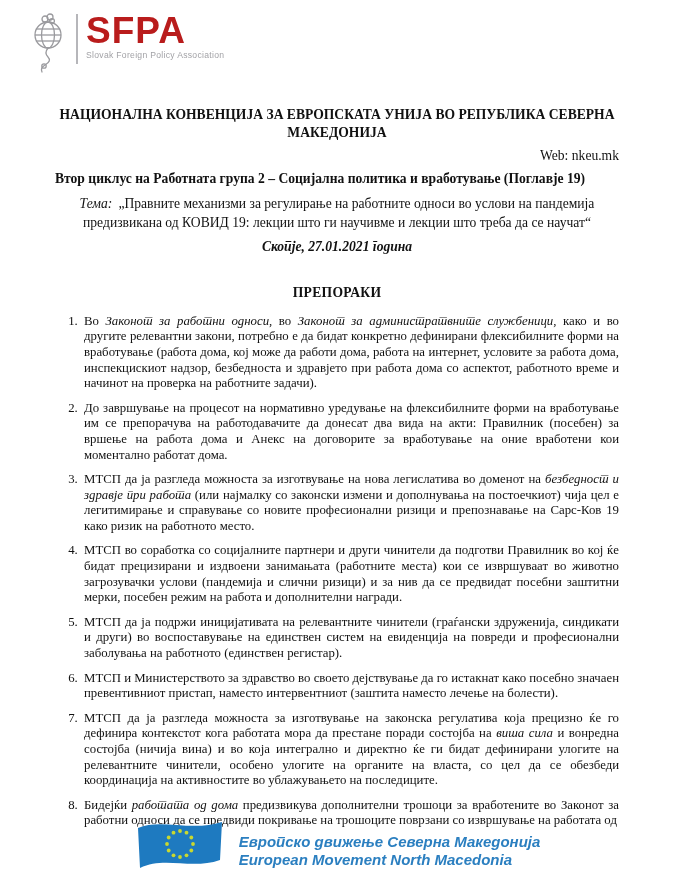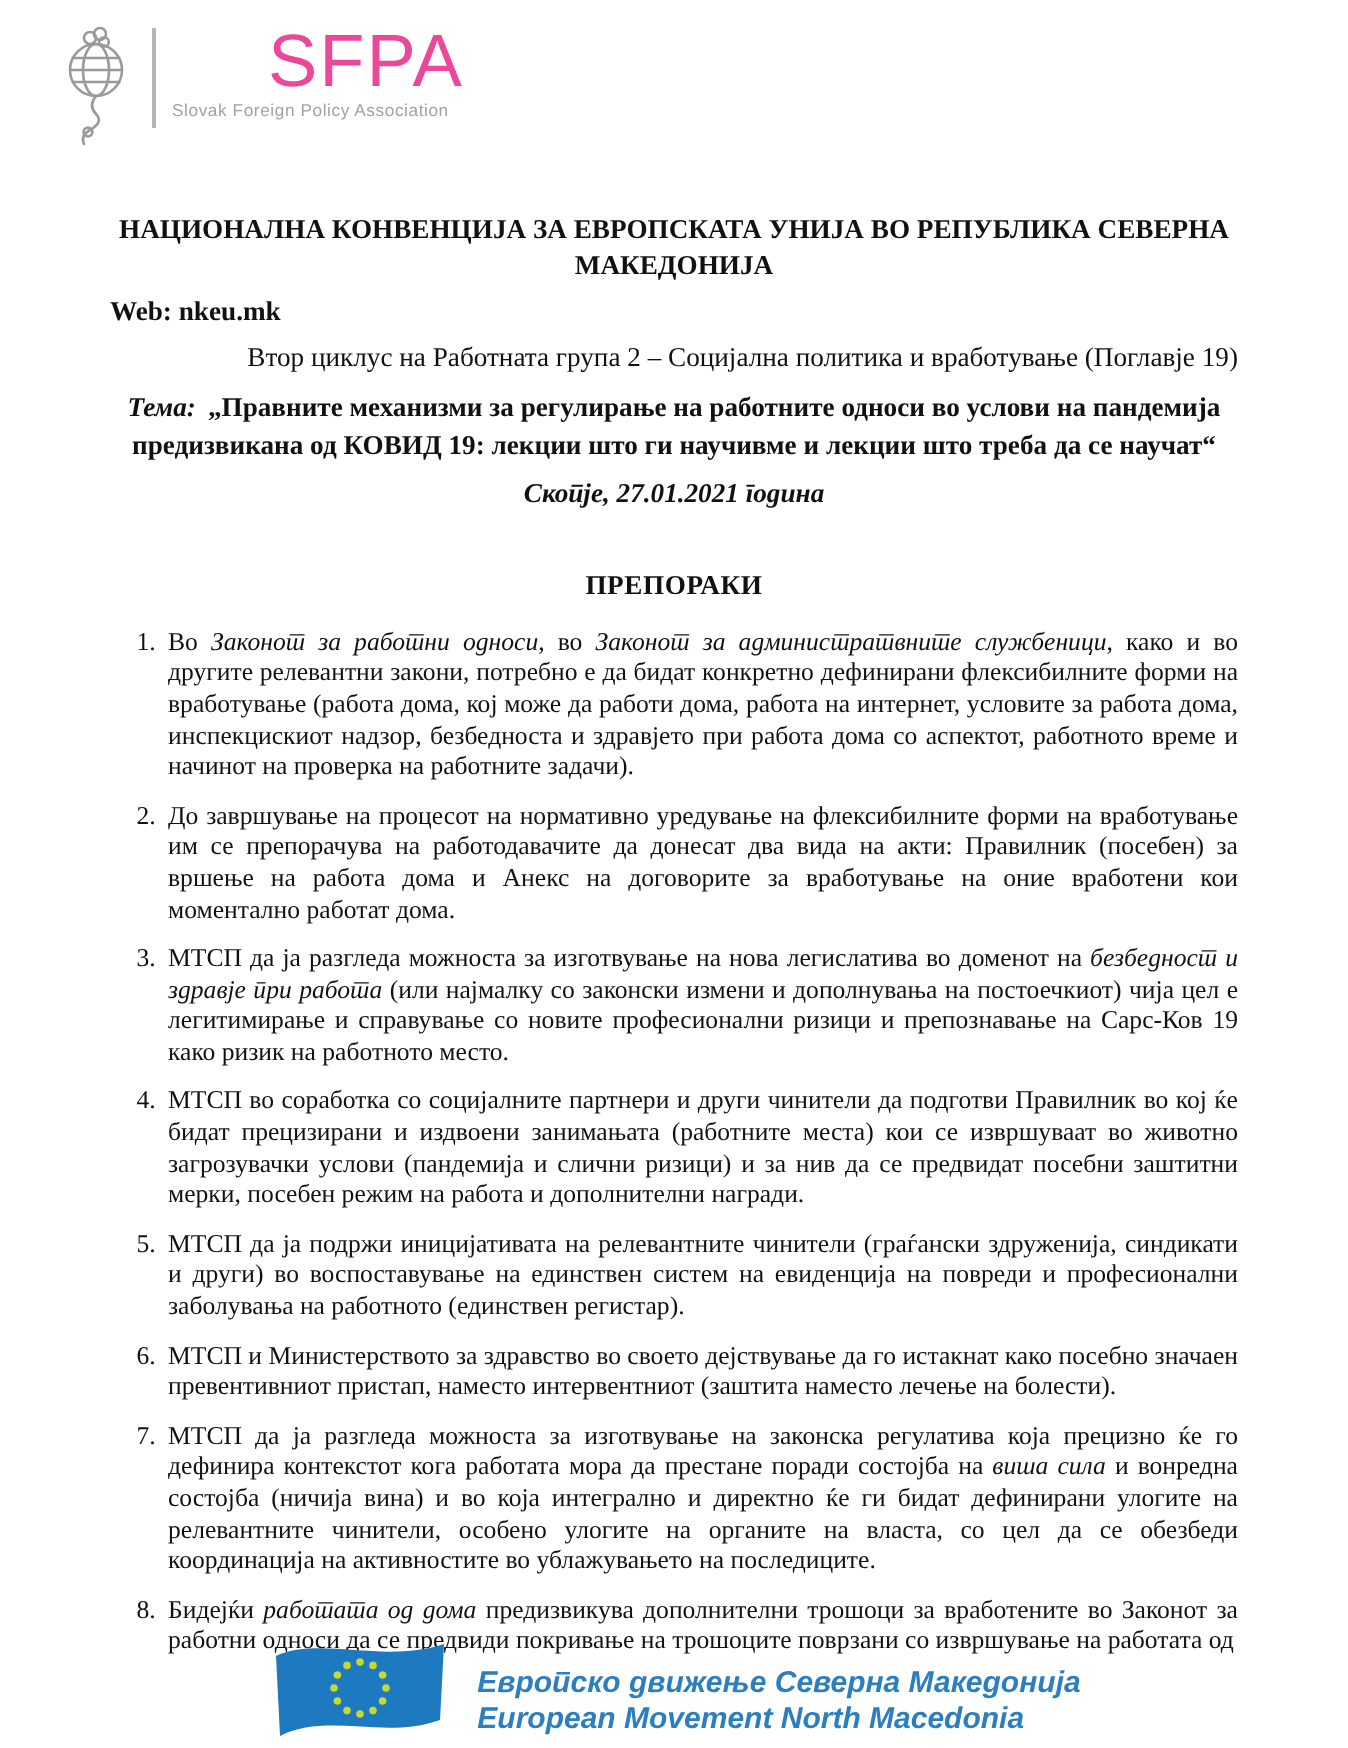--- a/index.html
+++ b/index.html
@@ -31,32 +31,32 @@
     font-size:8.5px; font-weight:bold; letter-spacing:1.6px;
     display:flex; align-items:center;
     height:15px; width:132px;
     border-left:3px solid #e0262e;
     padding-left:5px;
   }
   .sfpa { display:flex; align-items:flex-start; gap:8px; }
   .sfpa-icon { flex:0 0 auto; }
   .sfpa-divider { width:2px; height:50px; background:#b6b6ba; margin-top:2px; }
   .sfpa-text { line-height:1; }
-  .sfpa-acronym { font-size:37px; font-weight:normal; color:#ec4899; letter-spacing:1px;margin-left:48px; }
+  .sfpa-acronym { font-size:37px; font-weight:bold; color:#b91c1c; letter-spacing:1px; }
   .sfpa-sub { font-size:8.6px; color:#a2a2a6; margin-top:2px; letter-spacing:0.3px; }
 
   
   .doc-body { padding:0 55px; }
   .doc-title {
     margin-top:24px;
     text-align:center; font-weight:bold; font-size:13.6px; line-height:1.35;
   }
-  .web-line  { margin-top:5px;  text-align:left; font-weight:bold; font-size:13.6px; }
-  .cycle-line{ margin-top:7px;  text-align:right; font-weight:normal; font-size:13.6px; }
-  .theme-line{ margin-top:7px;  text-align:center; font-weight:bold; font-size:13.6px; line-height:1.4; }
+  .web-line  { margin-top:5px;  text-align:right; font-weight:normal; font-size:13.6px; }
+  .cycle-line{ margin-top:7px;  text-align:left; font-weight:bold; font-size:13.6px; }
+  .theme-line{ margin-top:7px;  text-align:center; font-weight:normal; font-size:13.6px; line-height:1.4; }
   .theme-label { font-style:italic; margin-right:6px; }
   .date-line { margin-top:7px; text-align:center; font-weight:bold; font-style:italic; font-size:13.6px; }
 
   .rec-heading { margin-top:30px; text-align:center; font-weight:bold; font-size:13.6px; letter-spacing:0.3px; }
 
   
   ol.rec-list {
     margin-top:13px;
     padding-left:26px;
     font-size:12.8px; line-height:15.6px;

